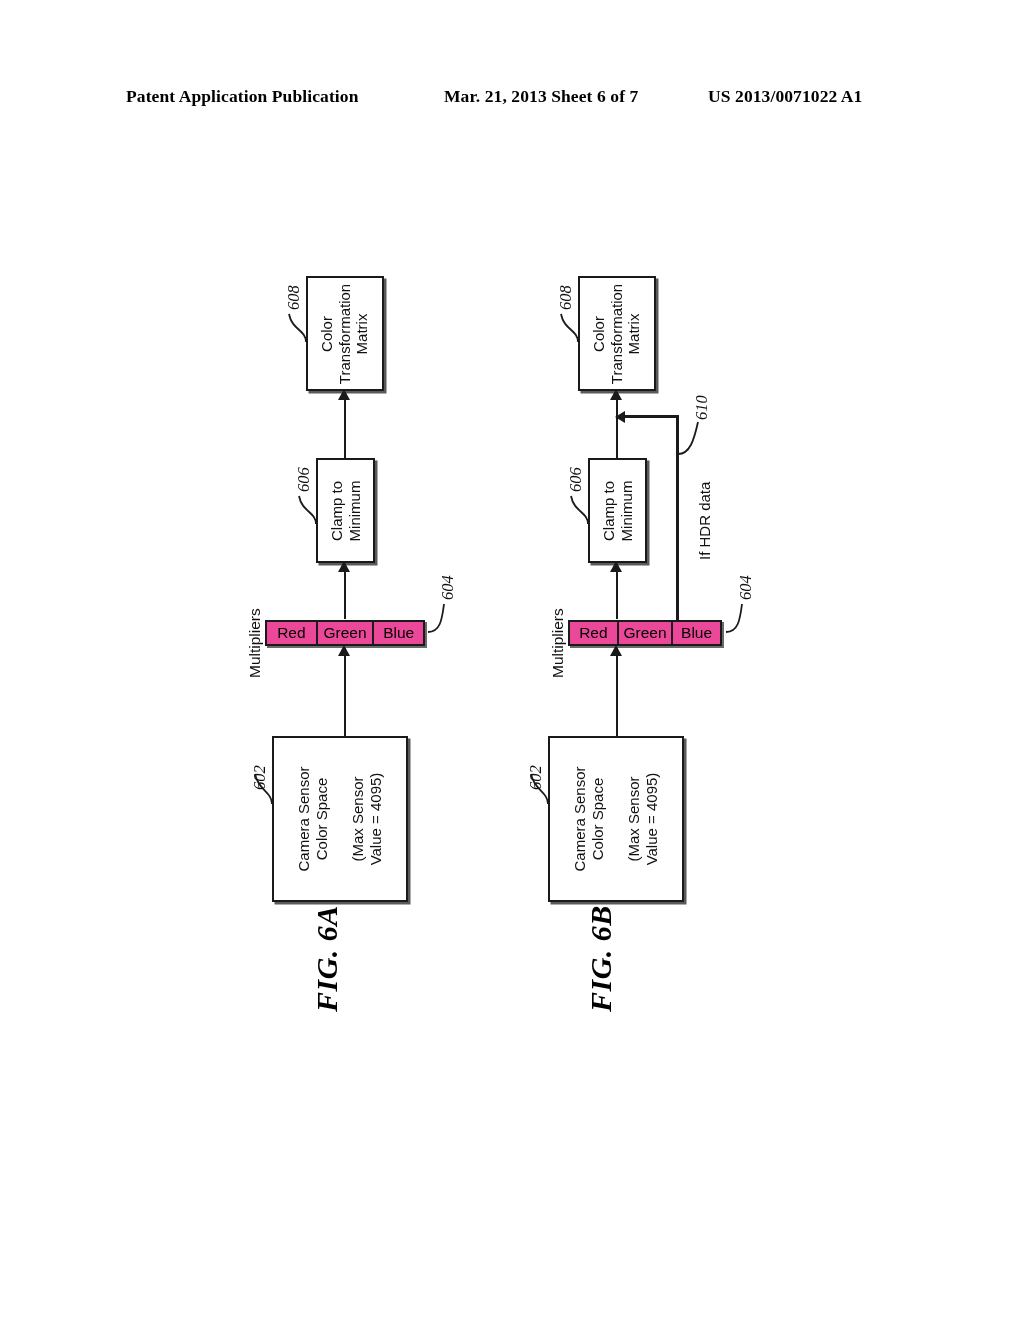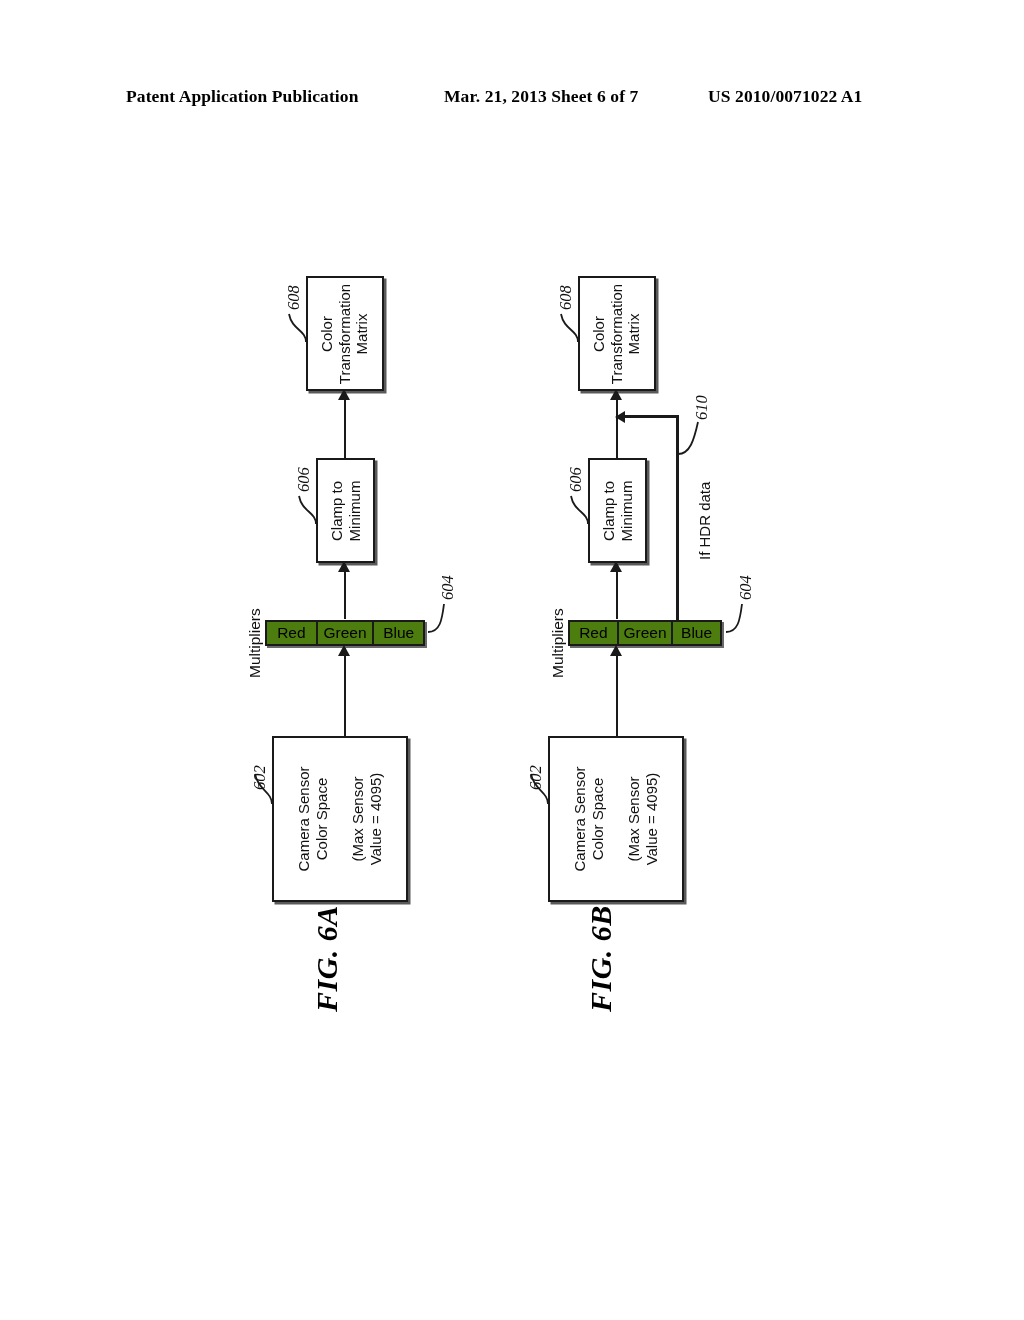--- a/index.html
+++ b/index.html
@@ -86,21 +86,21 @@
     text-align: center;
     font-size: 15px;
     line-height: 1.18;
     color: #111;
   }
 
   
   .mult-bar {
     position: absolute;
     border: 2.5px solid #1a1a1a;
-    background: #4d7c0f;
+    background: #ec4899;
     box-sizing: border-box;
     box-shadow: 2px 2px 0 0 #6a6a6a;
   }
 
   
   .mult-caption {
     position: absolute;
     transform-origin: 0 0;
     transform: rotate(-90deg);
     white-space: nowrap;
@@ -179,21 +179,21 @@
     letter-spacing: 0.5px;
     color: #000;
   }
 </style>
 </head>
 <body>
 
 <div class="page-header">
   <span class="hdr-pub">Patent Application Publication</span>
   <span class="hdr-date">Mar. 21, 2013  Sheet 6 of 7</span>
-  <span class="hdr-num">US 2010/0071022 A1</span>
+  <span class="hdr-num">US 2013/0071022 A1</span>
 </div>
 
 <div class="figure-area">
 
   <div class="fig">
 
     <div class="box" style="left:306px; top:276px; width:78px; height:115px;">
       <div class="box-label">
         <span>Color</span><br>
         <span>Transformation</span><br>

